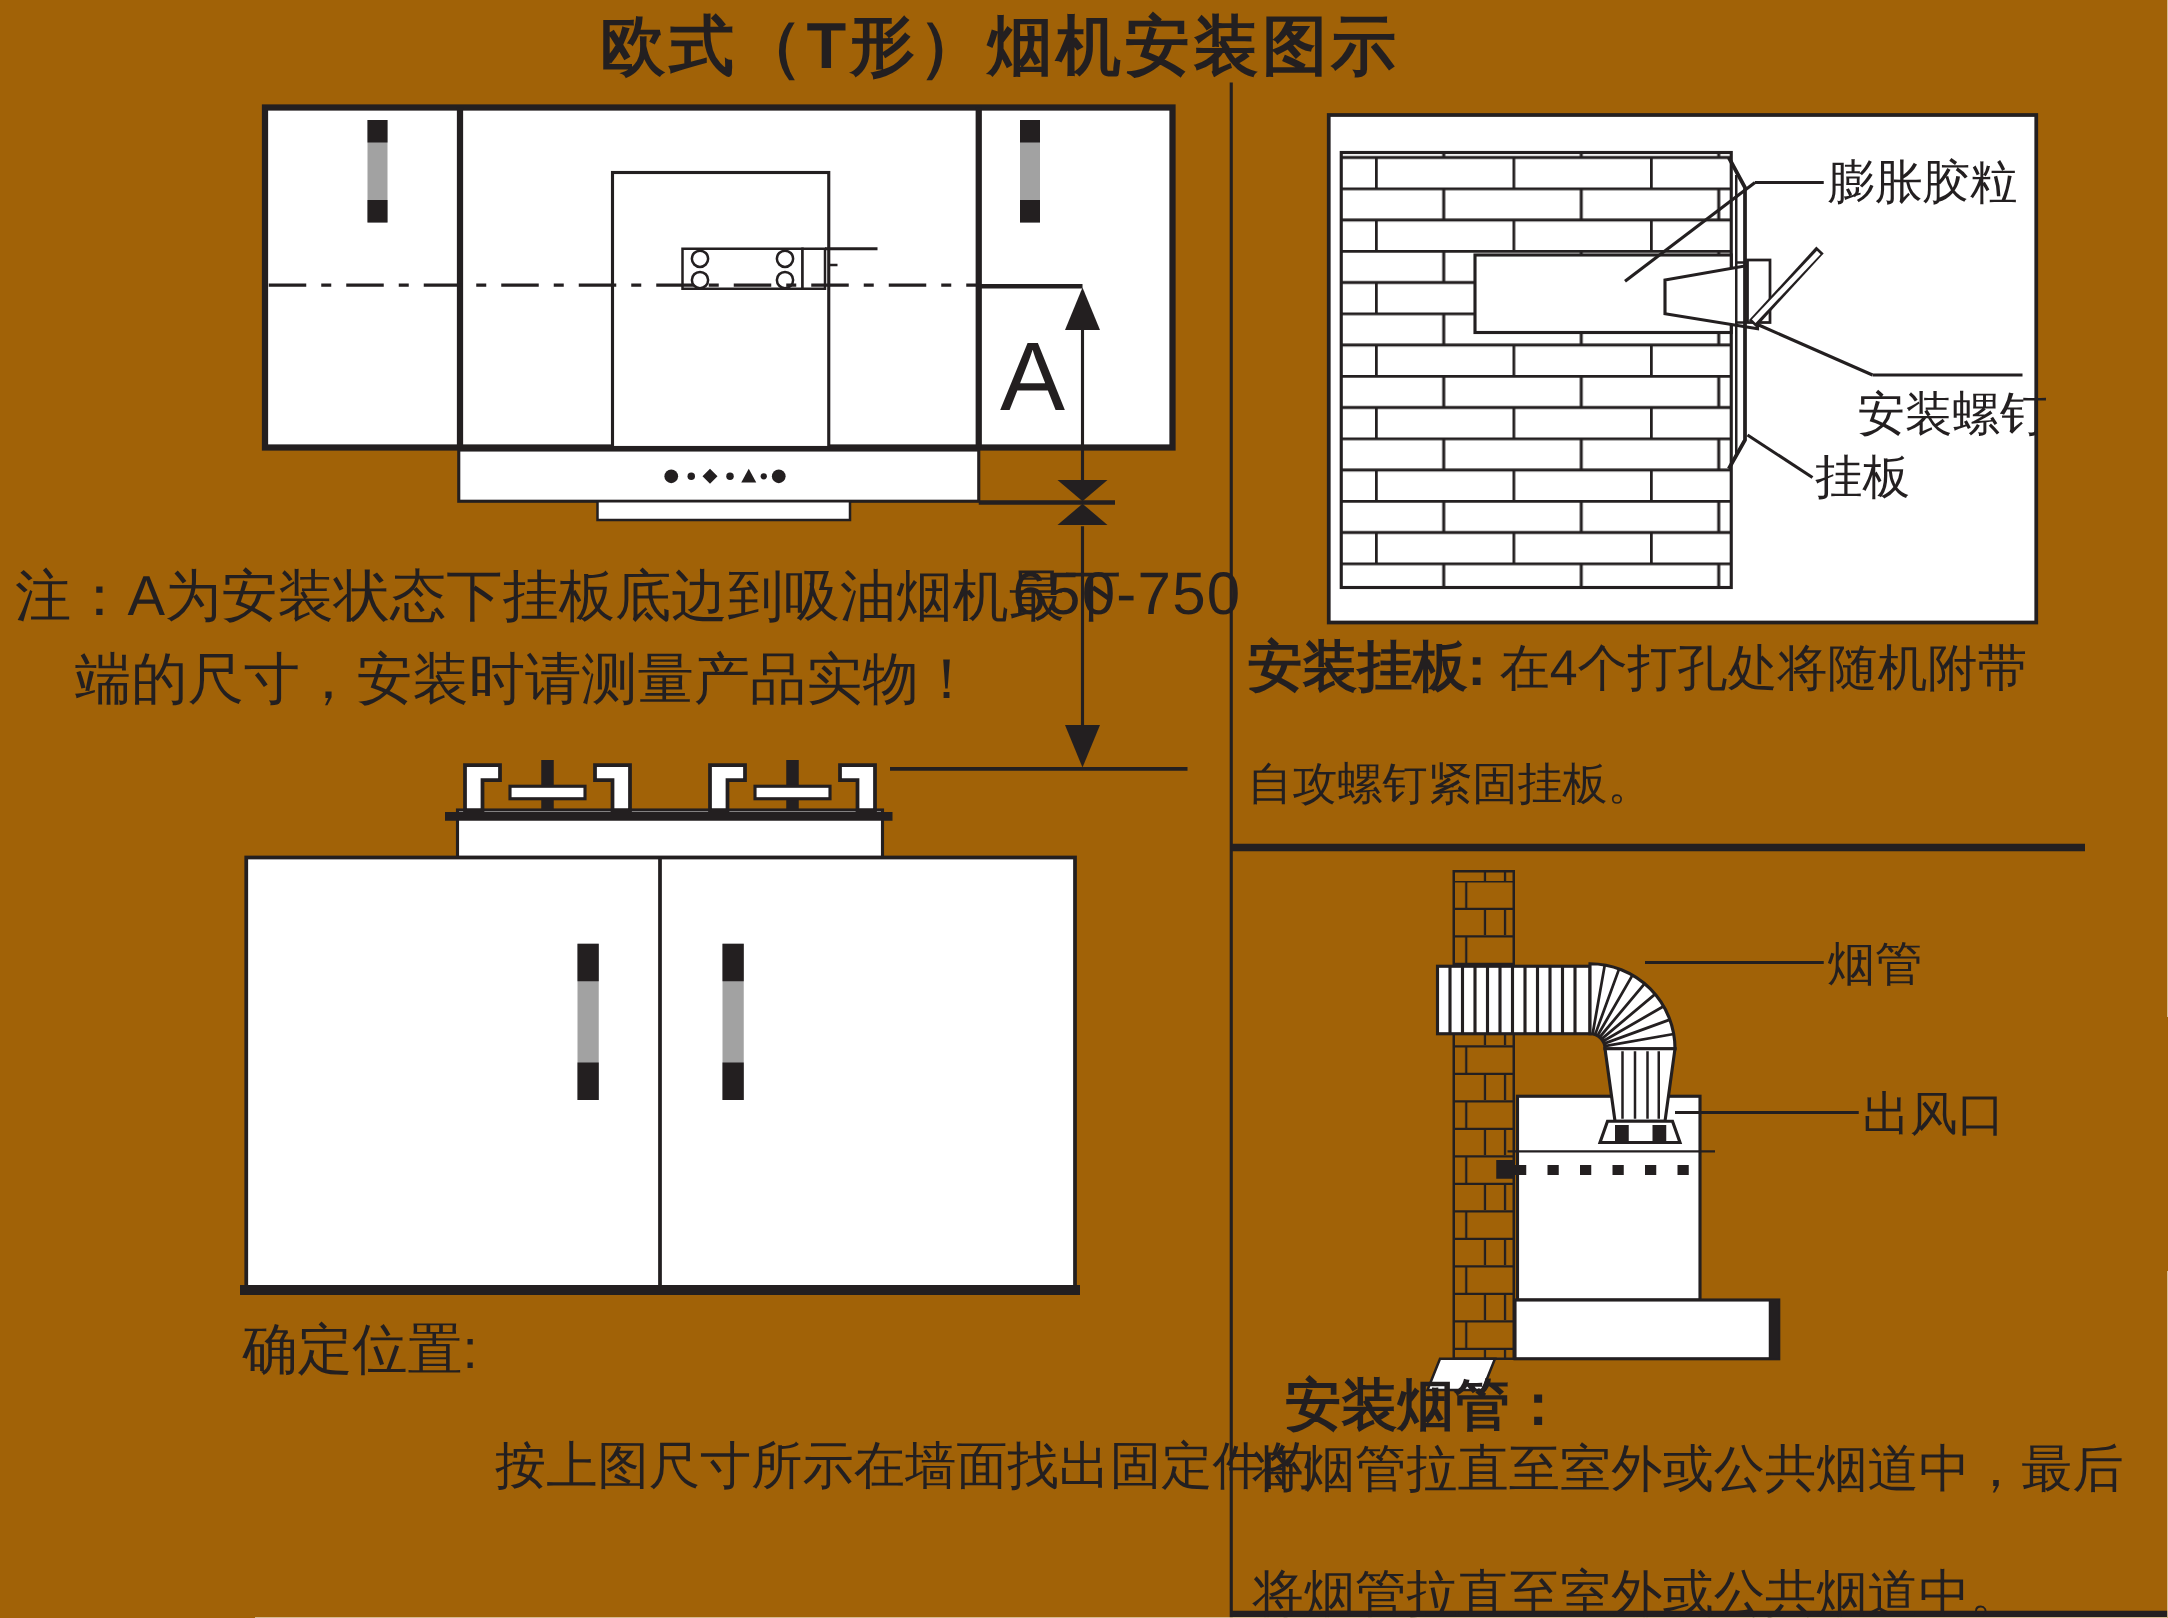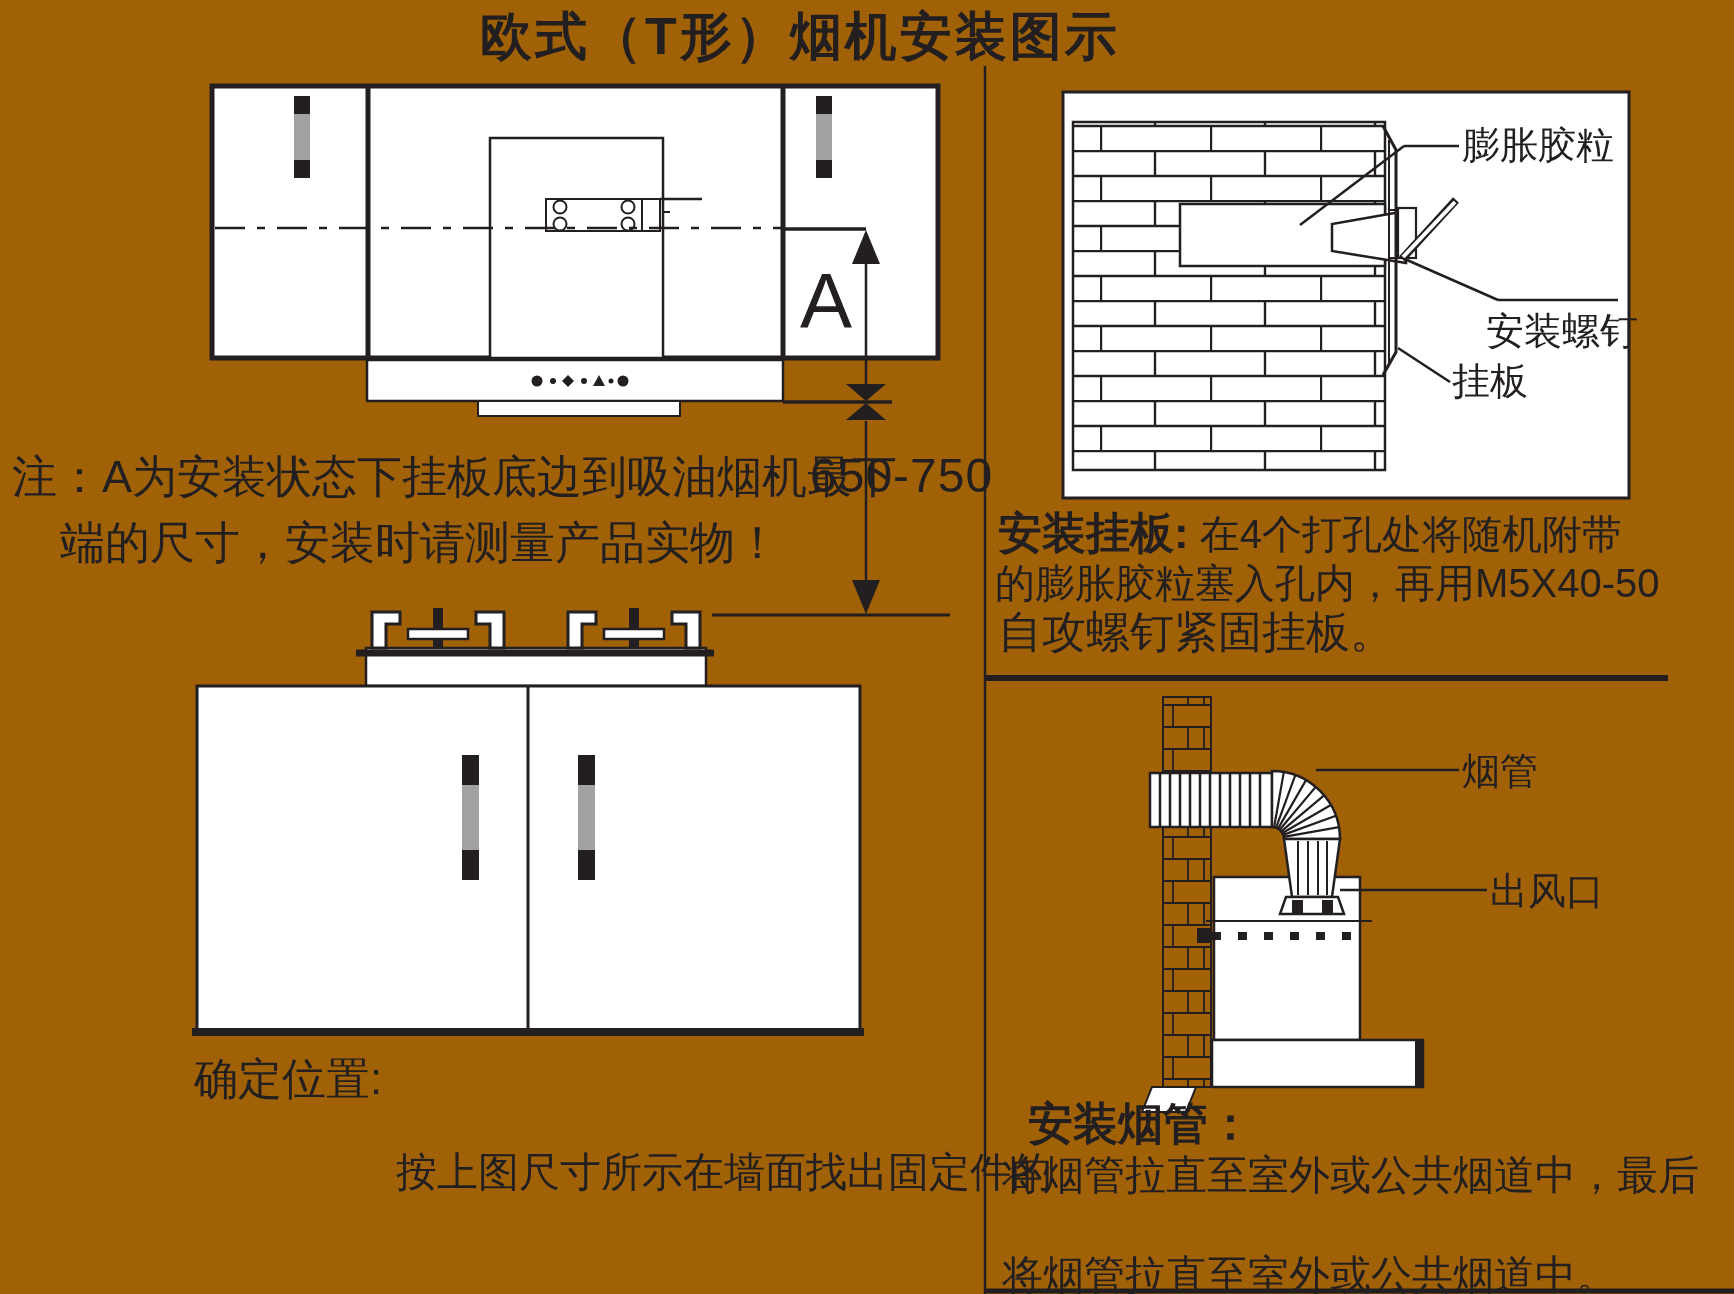--- a/index.html
+++ b/index.html
@@ -15,21 +15,21 @@
   .lbl{font-size:38px;}
   .lbl-anchor{left:1462px;top:120px;}
   .lbl-screw{left:1486px;top:306px;}
   .lbl-plate{left:1452px;top:356px;}
   .lbl-duct{left:1462px;top:746px;}
   .lbl-outlet{left:1490px;top:866px;}
   .hd{font-weight:900;}
   .mp-l1{left:998px;top:504px;font-size:40px;}
   .mp-l1 .hd{font-size:44px;}
   .mp-l2{left:995px;top:556px;font-size:40px;}
-  .mp-l3{left:998px;top:603px;font-size:44px;}
+  .mp-l3{left:998px;top:603px;font-size:36px;}
   .di-hd{left:1028px;top:1094px;font-size:45px;font-weight:900;}
   .di-l1{left:1002px;top:1148px;font-size:41px;}
   .di-l2{left:1002px;top:1201px;font-size:41px;margin-top:47px;}
   .pos-hd{left:194px;top:1050px;font-size:44px;font-weight:400;}
   .pos-body{left:396px;top:1052px;font-size:41px;line-height:48px;white-space:pre;}
 </style>
 </head>
 <body>
 
 <div id="stage">
@@ -203,21 +203,20 @@
   <div class="t dimA">A</div>
 
   <div class="t lbl lbl-anchor">膨胀胶粒</div>
   <div class="t lbl lbl-screw">安装螺钉</div>
   <div class="t lbl lbl-plate">挂板</div>
 
   <div class="t mp-l1">
     <span class="hd">安装挂板:</span>
     <span>在4个打孔处将随机附带</span>
   </div>
-  <div class="t mp-l2">的膨胀胶粒塞入孔内，再用M5X40-50</div>
   <div class="t mp-l3">自攻螺钉紧固挂板。</div>
 
   <div class="t lbl lbl-duct">烟管</div>
   <div class="t lbl lbl-outlet">出风口</div>
 
   <div class="t di-hd">安装烟管：</div>
   <div class="t di-l1">将烟管拉直至室外或公共烟道中，最后</div>
   <div class="t di-l2">将烟管拉直至室外或公共烟道中。</div>
 
   <div class="t pos-hd">确定位置:</div>

